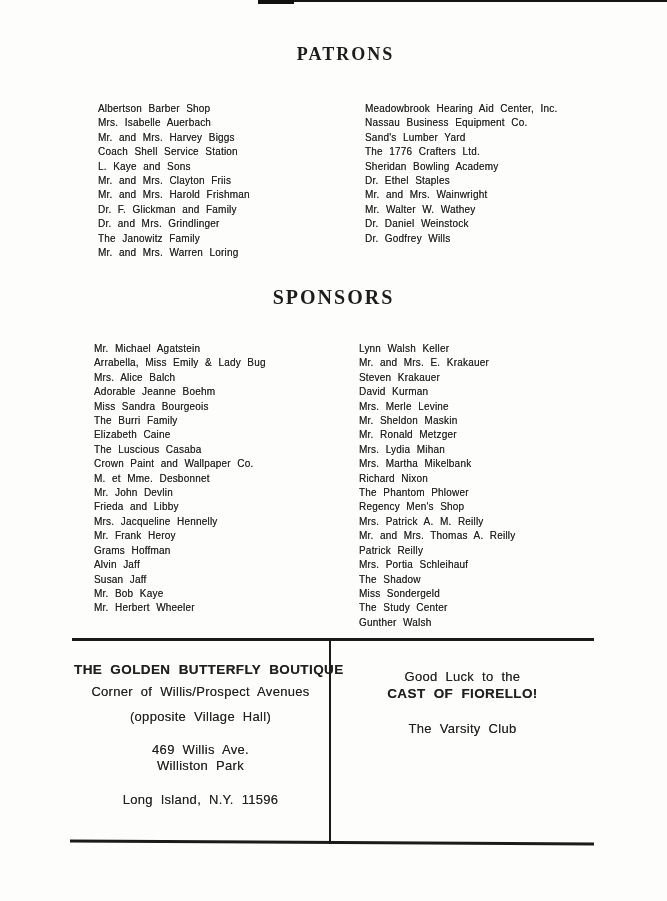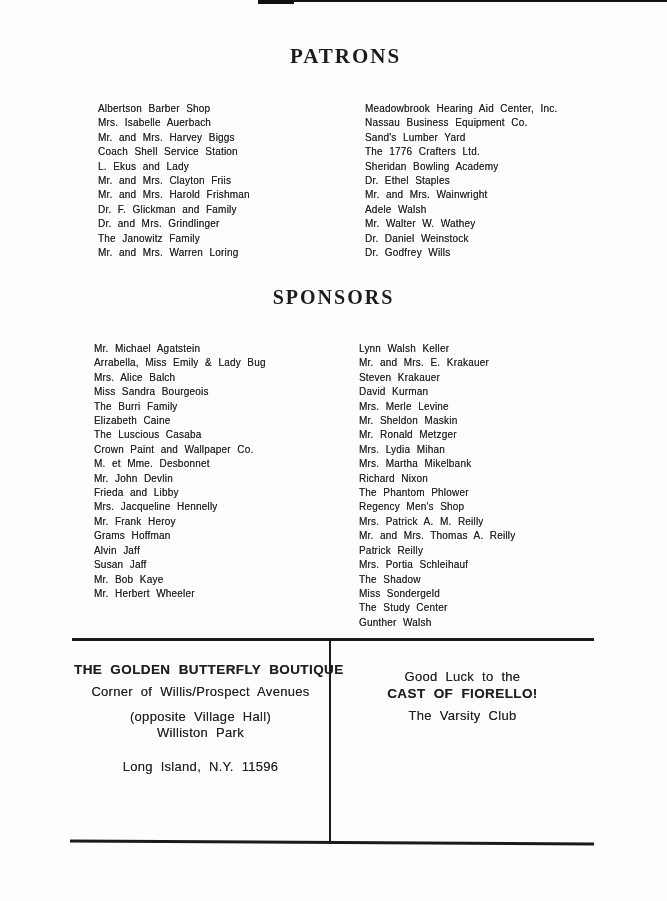--- a/index.html
+++ b/index.html
@@ -33,21 +33,21 @@
   .section-heading {
     position: absolute;
     left: 0; width: 667px;
     text-align: center;
     font-family: "Liberation Serif", serif;
     font-weight: bold;
     color: #1c1c1c;
     letter-spacing: 2px;
     margin: 0;
   }
-  .patrons-heading { top: 44px; font-size: 21px; padding-left: 24px; }
+  .patrons-heading { top: 44px; font-size: 18px; padding-left: 24px; }
   .sponsors-heading { top: 286px; font-size: 20px; }
 
   .name-col {
     position: absolute;
     margin: 16px;
     font-size: 10px;
     line-height: 14.4px;
     letter-spacing: 0.2px;
     word-spacing: 3.5px;
     color: #222;
@@ -95,66 +95,66 @@
   .ad-line { line-height: 16px; white-space: nowrap; }
   .ad-title { font-weight: bold; font-size: 13.5px; letter-spacing: 0.4px; }
 
   .ad-left .l2 { margin-top: 9px; }
   .ad-left .l3 { margin-top: 6px; }
   .ad-left .l4 { margin-top: 17px; }
   .ad-left .l5 { }
   .ad-left .l6 { margin-top: 18px; }
 
   .ad-right .l2 { margin-top: 1px; }
-  .ad-right .l3 { margin-top: 6px; }
+  .ad-right .l3 { margin-top: 19px; }
 </style>
 </head>
 <body>
 
 <div class="page">
 
   <div class="scan-line"></div>
   <div class="scan-blob"></div>
 
   <h1 class="section-heading patrons-heading">PATRONS</h1>
 
   <div class="name-col patrons-left">
     <div>Albertson Barber Shop</div>
     <div>Mrs. Isabelle Auerbach</div>
     <div>Mr. and Mrs. Harvey Biggs</div>
     <div>Coach Shell Service Station</div>
-    <div>L. Ekus and Lady</div>
+    <div>L. Kaye and Sons</div>
     <div>Mr. and Mrs. Clayton Friis</div>
     <div>Mr. and Mrs. Harold Frishman</div>
     <div>Dr. F. Glickman and Family</div>
     <div>Dr. and Mrs. Grindlinger</div>
     <div>The Janowitz Family</div>
     <div>Mr. and Mrs. Warren Loring</div>
   </div>
 
   <div class="name-col patrons-right">
     <div>Meadowbrook Hearing Aid Center, Inc.</div>
     <div>Nassau Business Equipment Co.</div>
     <div>Sand's Lumber Yard</div>
     <div>The 1776 Crafters Ltd.</div>
     <div>Sheridan Bowling Academy</div>
     <div>Dr. Ethel Staples</div>
     <div>Mr. and Mrs. Wainwright</div>
-    <div>Adele Walsh</div>
     <div>Mr. Walter W. Wathey</div>
     <div>Dr. Daniel Weinstock</div>
     <div>Dr. Godfrey Wills</div>
   </div>
 
   <h1 class="section-heading sponsors-heading">SPONSORS</h1>
 
   <div class="name-col sponsors-left">
     <div>Mr. Michael Agatstein</div>
     <div>Arrabella, Miss Emily &amp; Lady Bug</div>
     <div>Mrs. Alice Balch</div>
+    <div>Adorable Jeanne Boehm</div>
     <div>Miss Sandra Bourgeois</div>
     <div>The Burri Family</div>
     <div>Elizabeth Caine</div>
     <div>The Luscious Casaba</div>
     <div>Crown Paint and Wallpaper Co.</div>
     <div>M. et Mme. Desbonnet</div>
     <div>Mr. John Devlin</div>
     <div>Frieda and Libby</div>
     <div>Mrs. Jacqueline Hennelly</div>
     <div>Mr. Frank Heroy</div>
@@ -189,20 +189,21 @@
   </div>
 
   <div class="ad-rule-top"></div>
   <div class="ad-divider"></div>
   <div class="ad-rule-bottom"></div>
 
   <div class="ad ad-left">
     <div class="ad-line ad-title l1">THE GOLDEN BUTTERFLY BOUTIQUE</div>
     <div class="ad-line l3">Corner of Willis/Prospect Avenues</div>
     <div class="ad-line l2">(opposite Village Hall)</div>
+    <div class="ad-line l4">469 Willis Ave.</div>
     <div class="ad-line l5">Williston Park</div>
     <div class="ad-line l6">Long Island, N.Y. 11596</div>
   </div>
 
   <div class="ad ad-right">
     <div class="ad-line l1">Good Luck to the</div>
     <div class="ad-line ad-title l2">CAST OF FIORELLO!</div>
     <div class="ad-line l3">The Varsity Club</div>
   </div>
 

